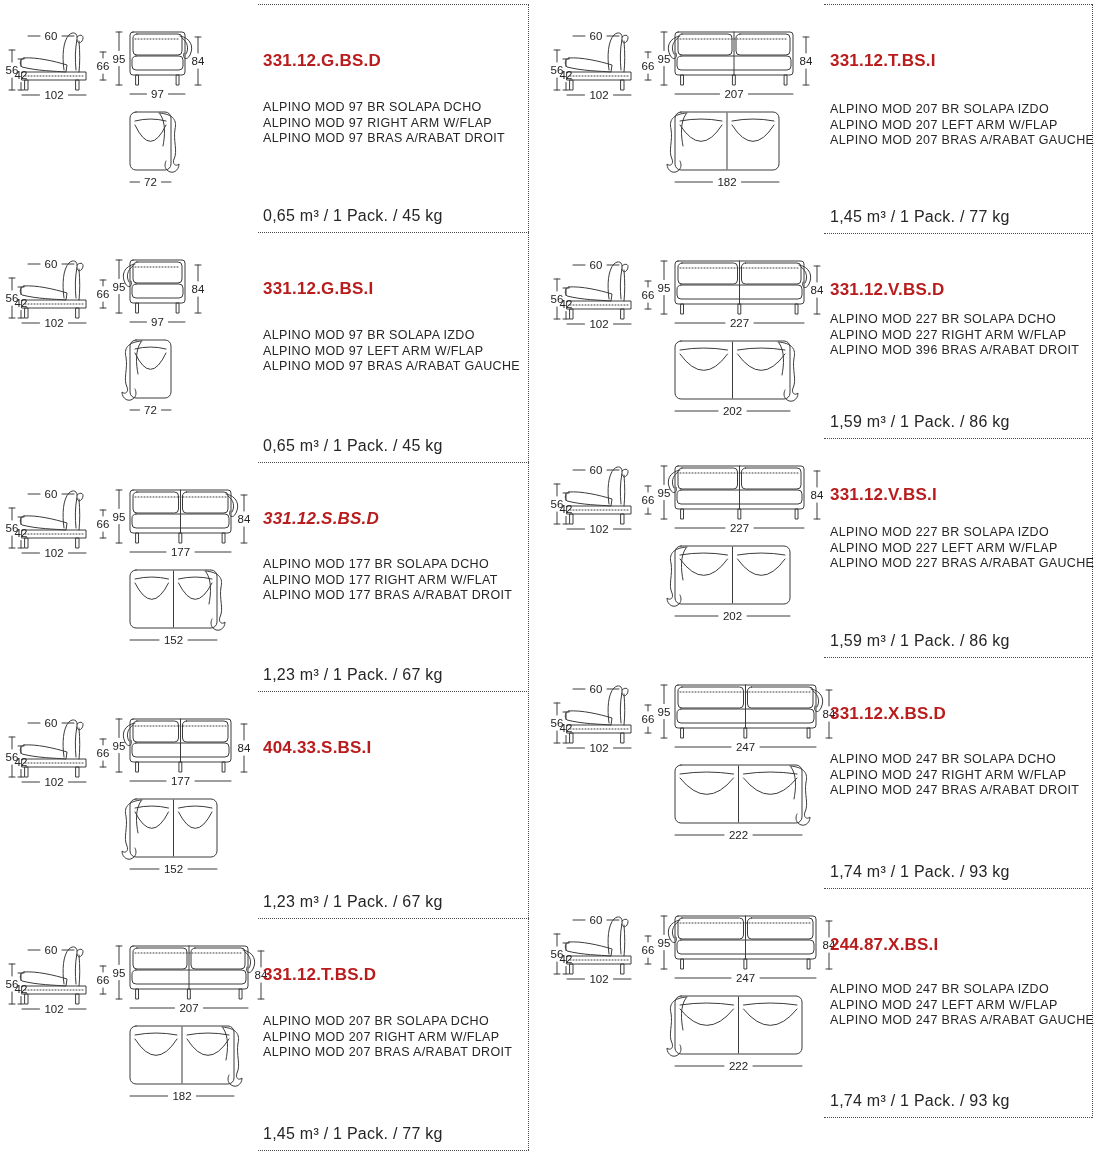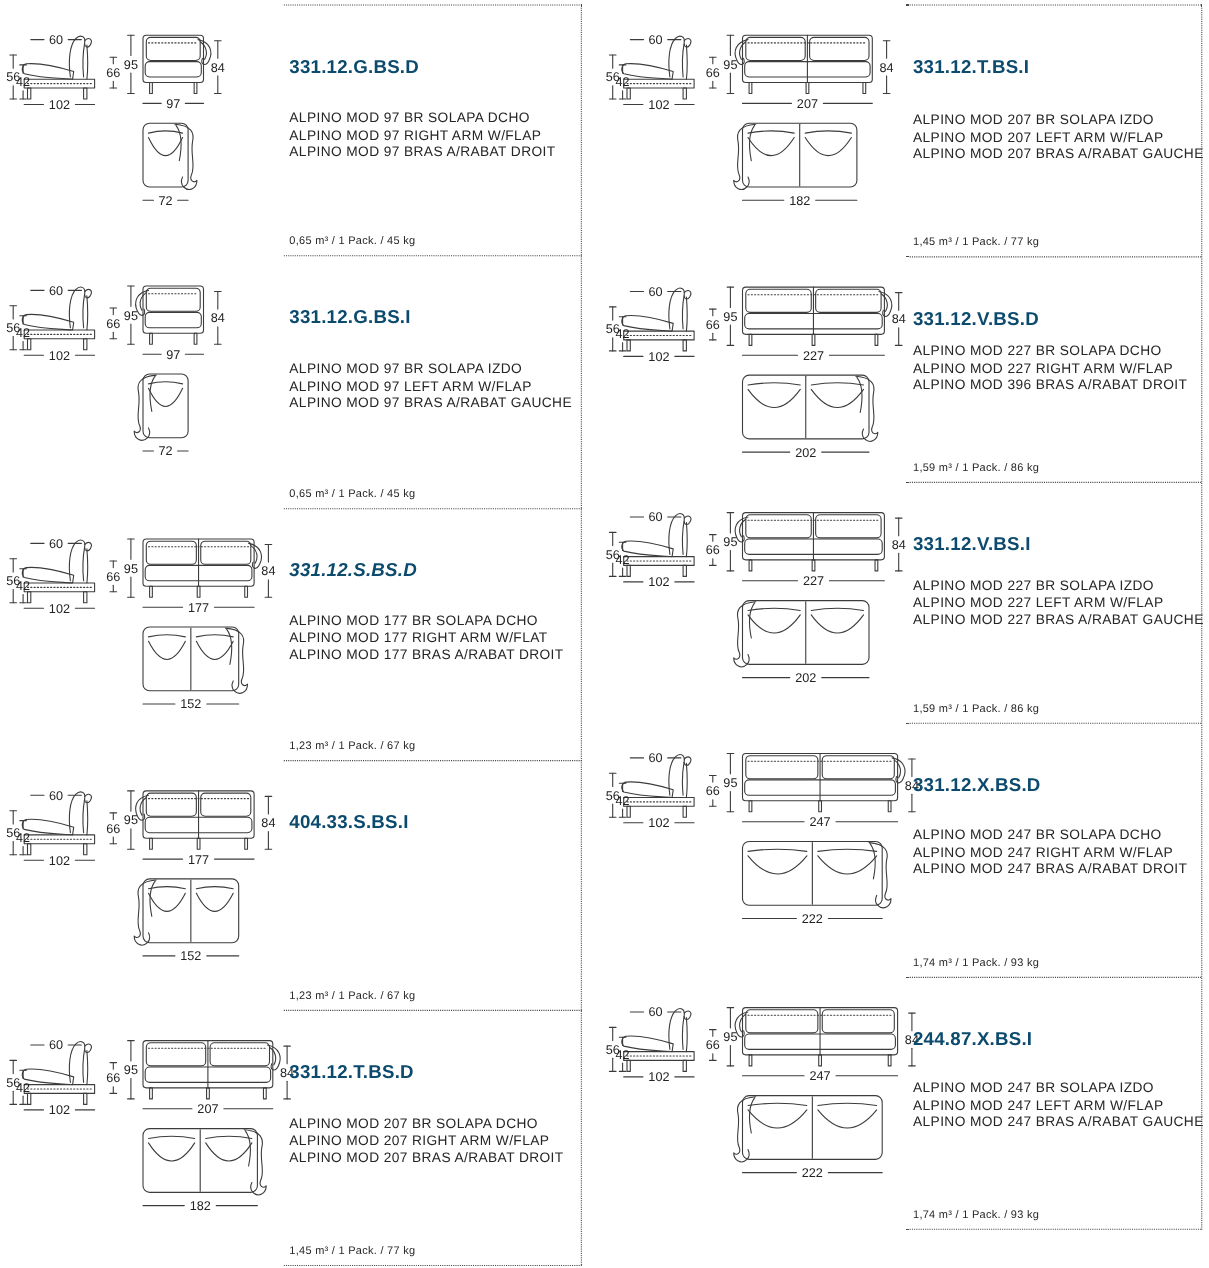--- a/index.html
+++ b/index.html
@@ -3,25 +3,25 @@
 <meta charset="utf-8">
 <style>
   html,body{margin:0;padding:0;background:#ffffff;}
   #page{
     position:relative;width:1099px;height:1153px;background:#ffffff;
     font-family:"Liberation Sans",sans-serif;color:#232323;overflow:hidden;
   }
   .cell{position:absolute;}
   .code{
     position:absolute;top:30px;font-size:17px;font-weight:700;
-    letter-spacing:.2px;color:#0c4a6e;white-space:nowrap;
+    letter-spacing:.2px;color:#b91c1c;white-space:nowrap;
   }
   .desc{position:absolute;font-size:12.5px;line-height:15.5px;letter-spacing:.35px;color:#262626;}
   .desc p{margin:0;white-space:nowrap;}
-  .pack{position:absolute;bottom:7px;font-size:10px;letter-spacing:.25px;color:#262626;white-space:nowrap;}
+  .pack{position:absolute;bottom:7px;font-size:16px;letter-spacing:.25px;color:#262626;white-space:nowrap;}
   .rule{position:absolute;height:0;border-top:1px dotted #4a4a4a;}
   .vrule{position:absolute;width:0;border-left:1px dotted #4a4a4a;}
   svg.drawings{position:absolute;left:2px;top:24px;overflow:visible;}
   svg .ln{stroke:#3c3c3c;stroke-width:1;fill:none;stroke-linecap:round;stroke-linejoin:round;}
   svg text.dim{font-family:"Liberation Sans",sans-serif;font-size:11.5px;fill:#232323;}
 </style>
 </head>
 <body>
 
 <div id="page">

